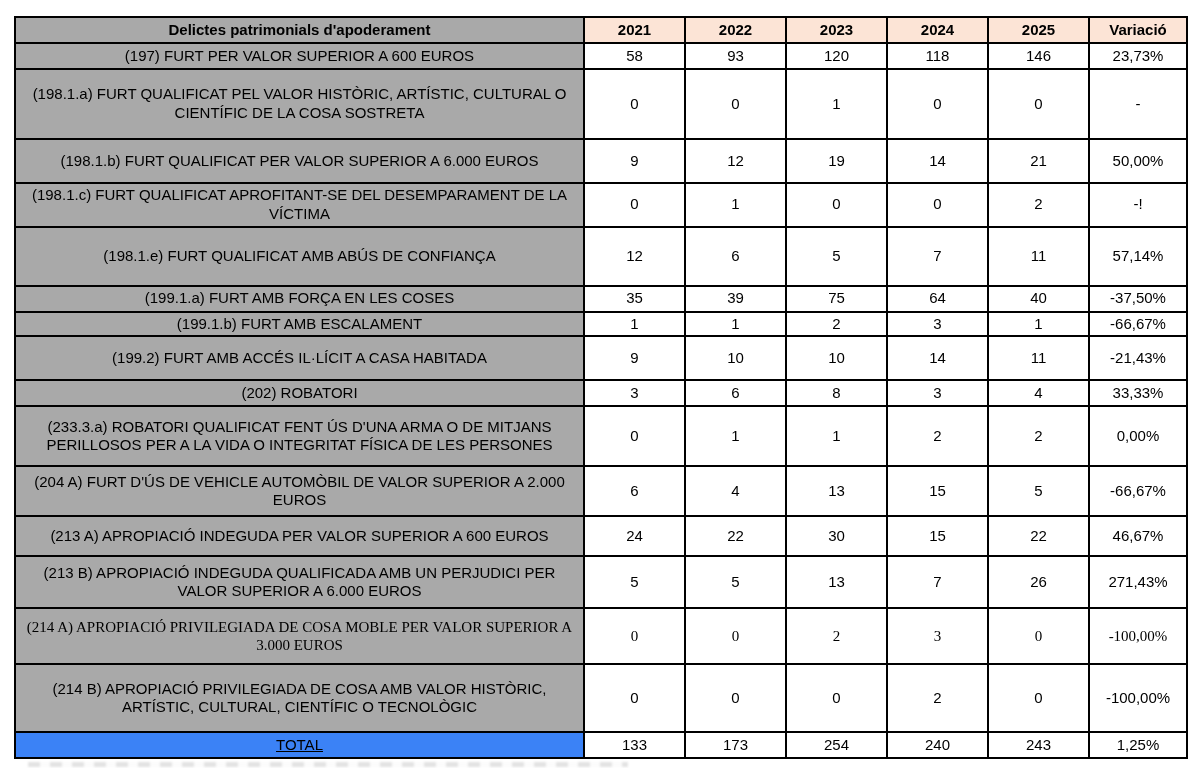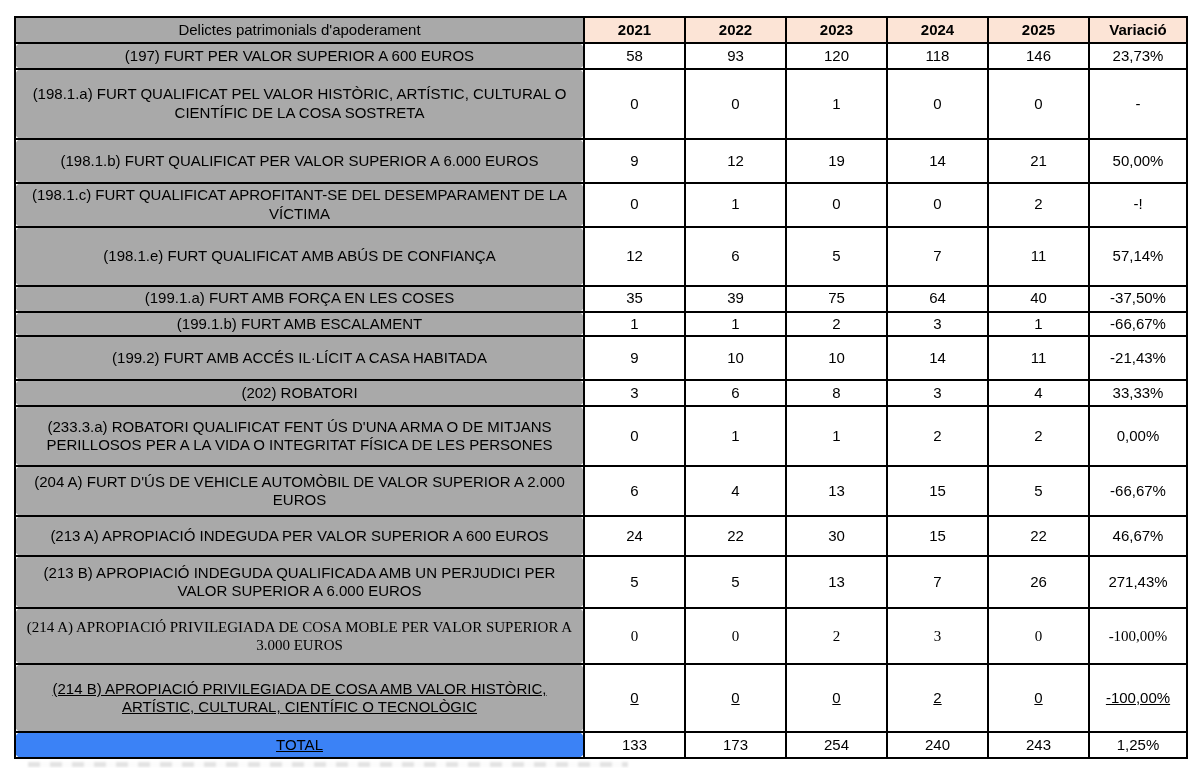--- a/index.html
+++ b/index.html
@@ -30,31 +30,30 @@
     vertical-align: middle;
     padding: 2px 6px;
     font-size: 15px;
     line-height: 1.25;
     color: #000000;
     box-sizing: border-box;
     overflow: hidden;
   }
   th.head-label {
     background: #a9a9a9;
-    font-weight: normal;
+    font-weight: bold;
   }
   th.head-year {
     background: #fce4d6;
     font-weight: bold;
     margin-top: 16px;
   }
   td.label-cell {
     background: #a9a9a9;
     font-weight: normal;
-    border-radius: 7px;
   }
   td.value-cell {
     background: #ffffff;
     font-weight: normal;
   }
   tr.total-row td.label-cell {
     background: #3b82f6;
     text-decoration: underline;
   }
   .bottom-artifact {
@@ -219,21 +218,21 @@
         </tr>
         <tr style="height: 56px; font-family: Liberation Serif, serif;">
           <td class="label-cell">(214 A) APROPIACIÓ PRIVILEGIADA DE COSA MOBLE PER VALOR SUPERIOR A 3.000 EUROS</td>
           <td class="value-cell">0</td>
           <td class="value-cell">0</td>
           <td class="value-cell">2</td>
           <td class="value-cell">3</td>
           <td class="value-cell">0</td>
           <td class="value-cell">-100,00%</td>
         </tr>
-        <tr style="height: 68px; text-decoration: underline;">
+        <tr style="height: 68px;">
           <td class="label-cell">(214 B) APROPIACIÓ PRIVILEGIADA DE COSA AMB VALOR HISTÒRIC, ARTÍSTIC, CULTURAL, CIENTÍFIC O TECNOLÒGIC</td>
           <td class="value-cell">0</td>
           <td class="value-cell">0</td>
           <td class="value-cell">0</td>
           <td class="value-cell">2</td>
           <td class="value-cell">0</td>
           <td class="value-cell">-100,00%</td>
         </tr>
         <tr class="total-row" style="height: 26px;">
           <td class="label-cell">TOTAL</td>

